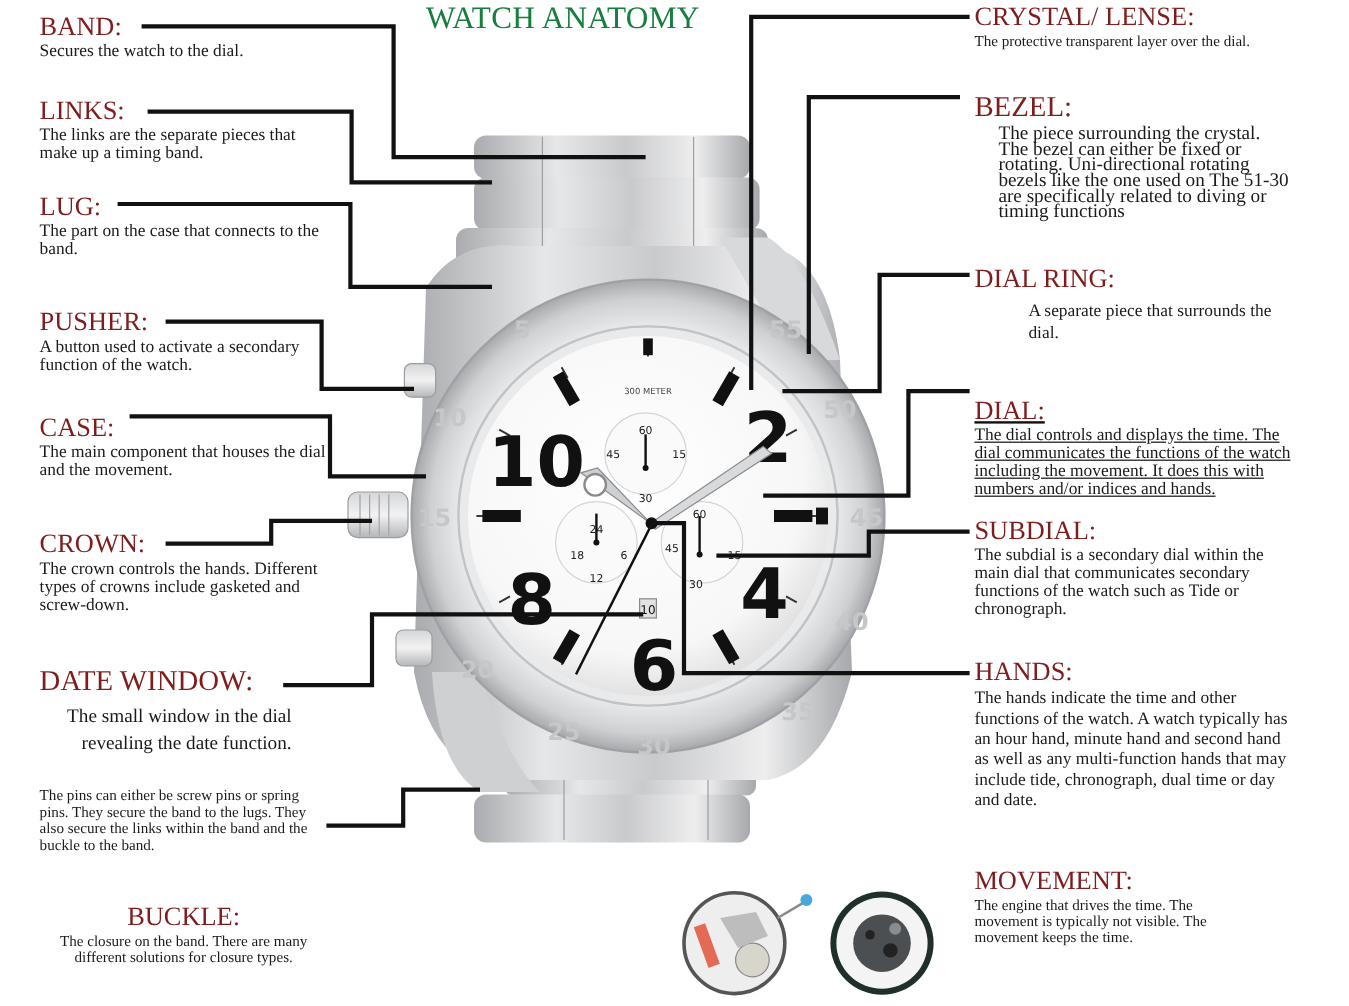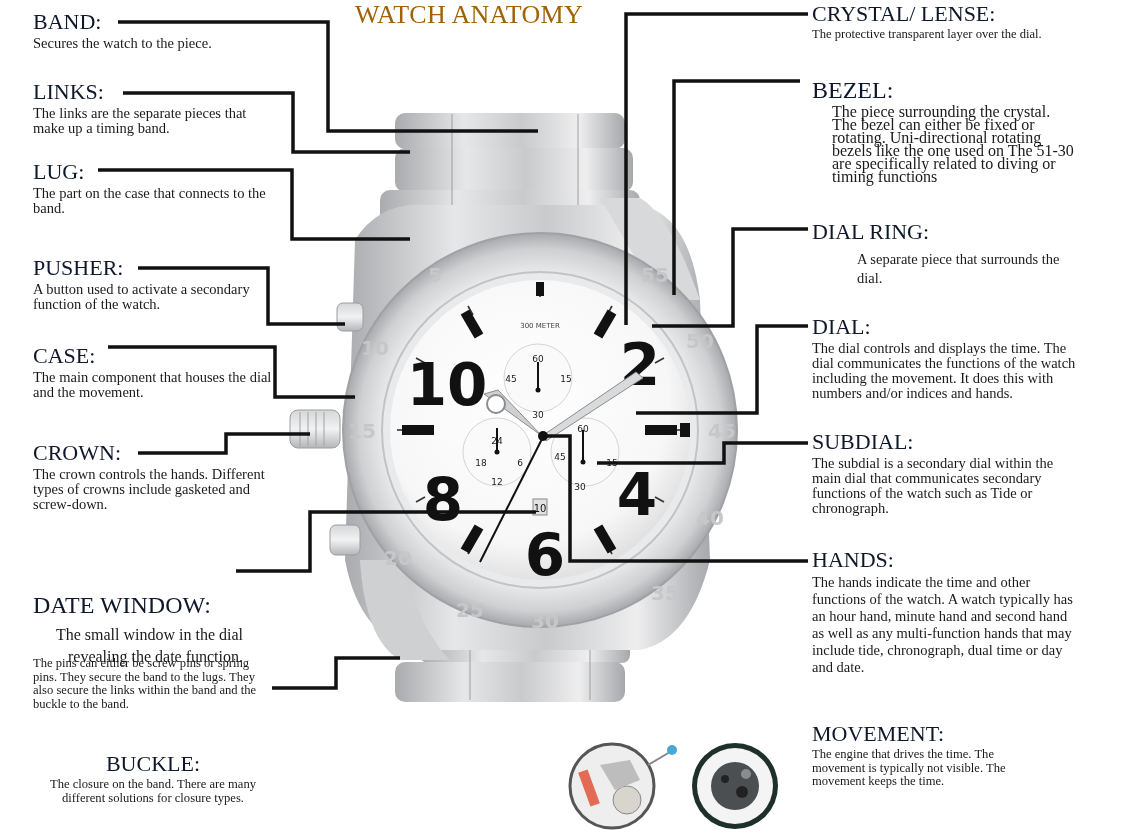--- a/index.html
+++ b/index.html
@@ -1,20 +1,20 @@
 <!DOCTYPE html>
 <html><head>
 <meta charset="utf-8">
 <style>
   html, body { margin:0; padding:0; background:#ffffff; }
   body { width:1124px; height:838px; position:relative; overflow:hidden;
          font-family:"Liberation Serif","DejaVu Serif",serif; color:#111; }
-  .title { position:absolute; left:355px; top:0px; font-size:26px; letter-spacing:0.3px; color:#a16207; }
+  .title { position:absolute; left:355px; top:0px; font-size:26px; letter-spacing:0.3px; color:#15803d; }
   .label { position:absolute; }
-  .label .h { font-size:22px; line-height:24px; color:#0f172a; text-transform:uppercase; }
+  .label .h { font-size:22px; line-height:24px; color:#7f1d1d; text-transform:uppercase; }
   .label .d { font-size:14.5px; line-height:15px; color:#1a1a1a; margin-top:2px; }
   .label .d.sm { font-size:12.6px; line-height:13.5px; }
   .label .d.lg { font-size:16px; line-height:17px;text-align:right; }
   svg.lines { position:absolute; left:0; top:0; }
 </style>
 </head>
 <body>
 
 <div class="title">WATCH ANATOMY</div>
 
@@ -218,21 +218,21 @@
     <polyline points="808,326 757,326 757,413 636,413"></polyline>
 
     <polyline points="808,443 724,443 724,463 597,463"></polyline>
 
     <polyline points="808,561 570,561 570,436 545,436"></polyline>
   </g>
 </svg>
 
 <div class="label" style="left:33px;top:10px;width:260px;">
   <div class="h">BAND:</div>
-  <div class="d">Secures the watch to the piece.</div>
+  <div class="d">Secures the watch to the dial.</div>
 </div>
 <div class="label" style="left:33px;top:80px;width:240px;">
   <div class="h">LINKS:</div>
   <div class="d">The links are the separate pieces that make up a timing band.</div>
 </div>
 <div class="label" style="left:33px;top:160px;width:245px;">
   <div class="h">LUG:</div>
   <div class="d">The part on the case that connects to the band.</div>
 </div>
 <div class="label" style="left:33px;top:256px;width:240px;">
@@ -240,21 +240,21 @@
   <div class="d">A button used to activate a secondary function of the watch.</div>
 </div>
 <div class="label" style="left:33px;top:344px;width:240px;">
   <div class="h">CASE:</div>
   <div class="d">The main component that houses the dial and the movement.</div>
 </div>
 <div class="label" style="left:33px;top:441px;width:240px;">
   <div class="h">CROWN:</div>
   <div class="d">The crown controls the hands. Different types of crowns include gasketed and screw-down.</div>
 </div>
-<div class="label" style="left:33px;top:555px;width:210px;margin-top:37px;">
+<div class="label" style="left:33px;top:555px;width:210px;">
   <div class="h" style="font-size:24px;line-height:26px;">DATE WINDOW:</div>
   <div class="d lg" style="margin-top:6px;line-height:22px;">The small window in the dial revealing the date function.</div>
 </div>
 <div class="label" style="left:33px;top:655px;width:240px;">
   <div class="d sm">The pins can either be screw pins or spring pins. They secure the band to the lugs. They also secure the links within the band and the buckle to the band.</div>
 </div>
 <div class="label" style="left:33px;top:752px;width:240px;text-align:center;">
   <div class="h">BUCKLE:</div>
   <div class="d sm">The closure on the band. There are many different solutions for closure types.</div>
 </div>
@@ -264,21 +264,21 @@
   <div class="d sm">The protective transparent layer over the dial.</div>
 </div>
 <div class="label" style="left:812px;top:77px;width:265px;">
   <div class="h" style="font-size:24px;line-height:26px;">BEZEL:</div>
   <div class="d sm" style="font-size:16px;line-height:13px;margin-left:20px;">The piece surrounding the crystal. The bezel can either be fixed or rotating. Uni-directional rotating bezels like the one used on The 51-30 are specifically related to diving or timing functions</div>
 </div>
 <div class="label" style="left:812px;top:220px;width:250px;">
   <div class="h">DIAL RING:</div>
   <div class="d" style="margin-top:6px;line-height:19px;margin-left:45px;">A separate piece that surrounds the dial.</div>
 </div>
-<div class="label" style="left:812px;top:315px;width:265px;">
+<div class="label" style="left:812px;top:330px;width:265px;text-decoration:underline;">
   <div class="h">DIAL:</div>
   <div class="d">The dial controls and displays the time. The dial communicates the functions of the watch including the movement. It does this with numbers and/or indices and hands.</div>
 </div>
 <div class="label" style="left:812px;top:430px;width:265px;">
   <div class="h">SUBDIAL:</div>
   <div class="d">The subdial is a secondary dial within the main dial that communicates secondary functions of the watch such as Tide or chronograph.</div>
 </div>
 <div class="label" style="left:812px;top:548px;width:265px;">
   <div class="h">HANDS:</div>
   <div class="d" style="line-height:17px;">The hands indicate the time and other functions of the watch. A watch typically has an hour hand, minute hand and second hand as well as any multi-function hands that may include tide, chronograph, dual time or day and date.</div>

